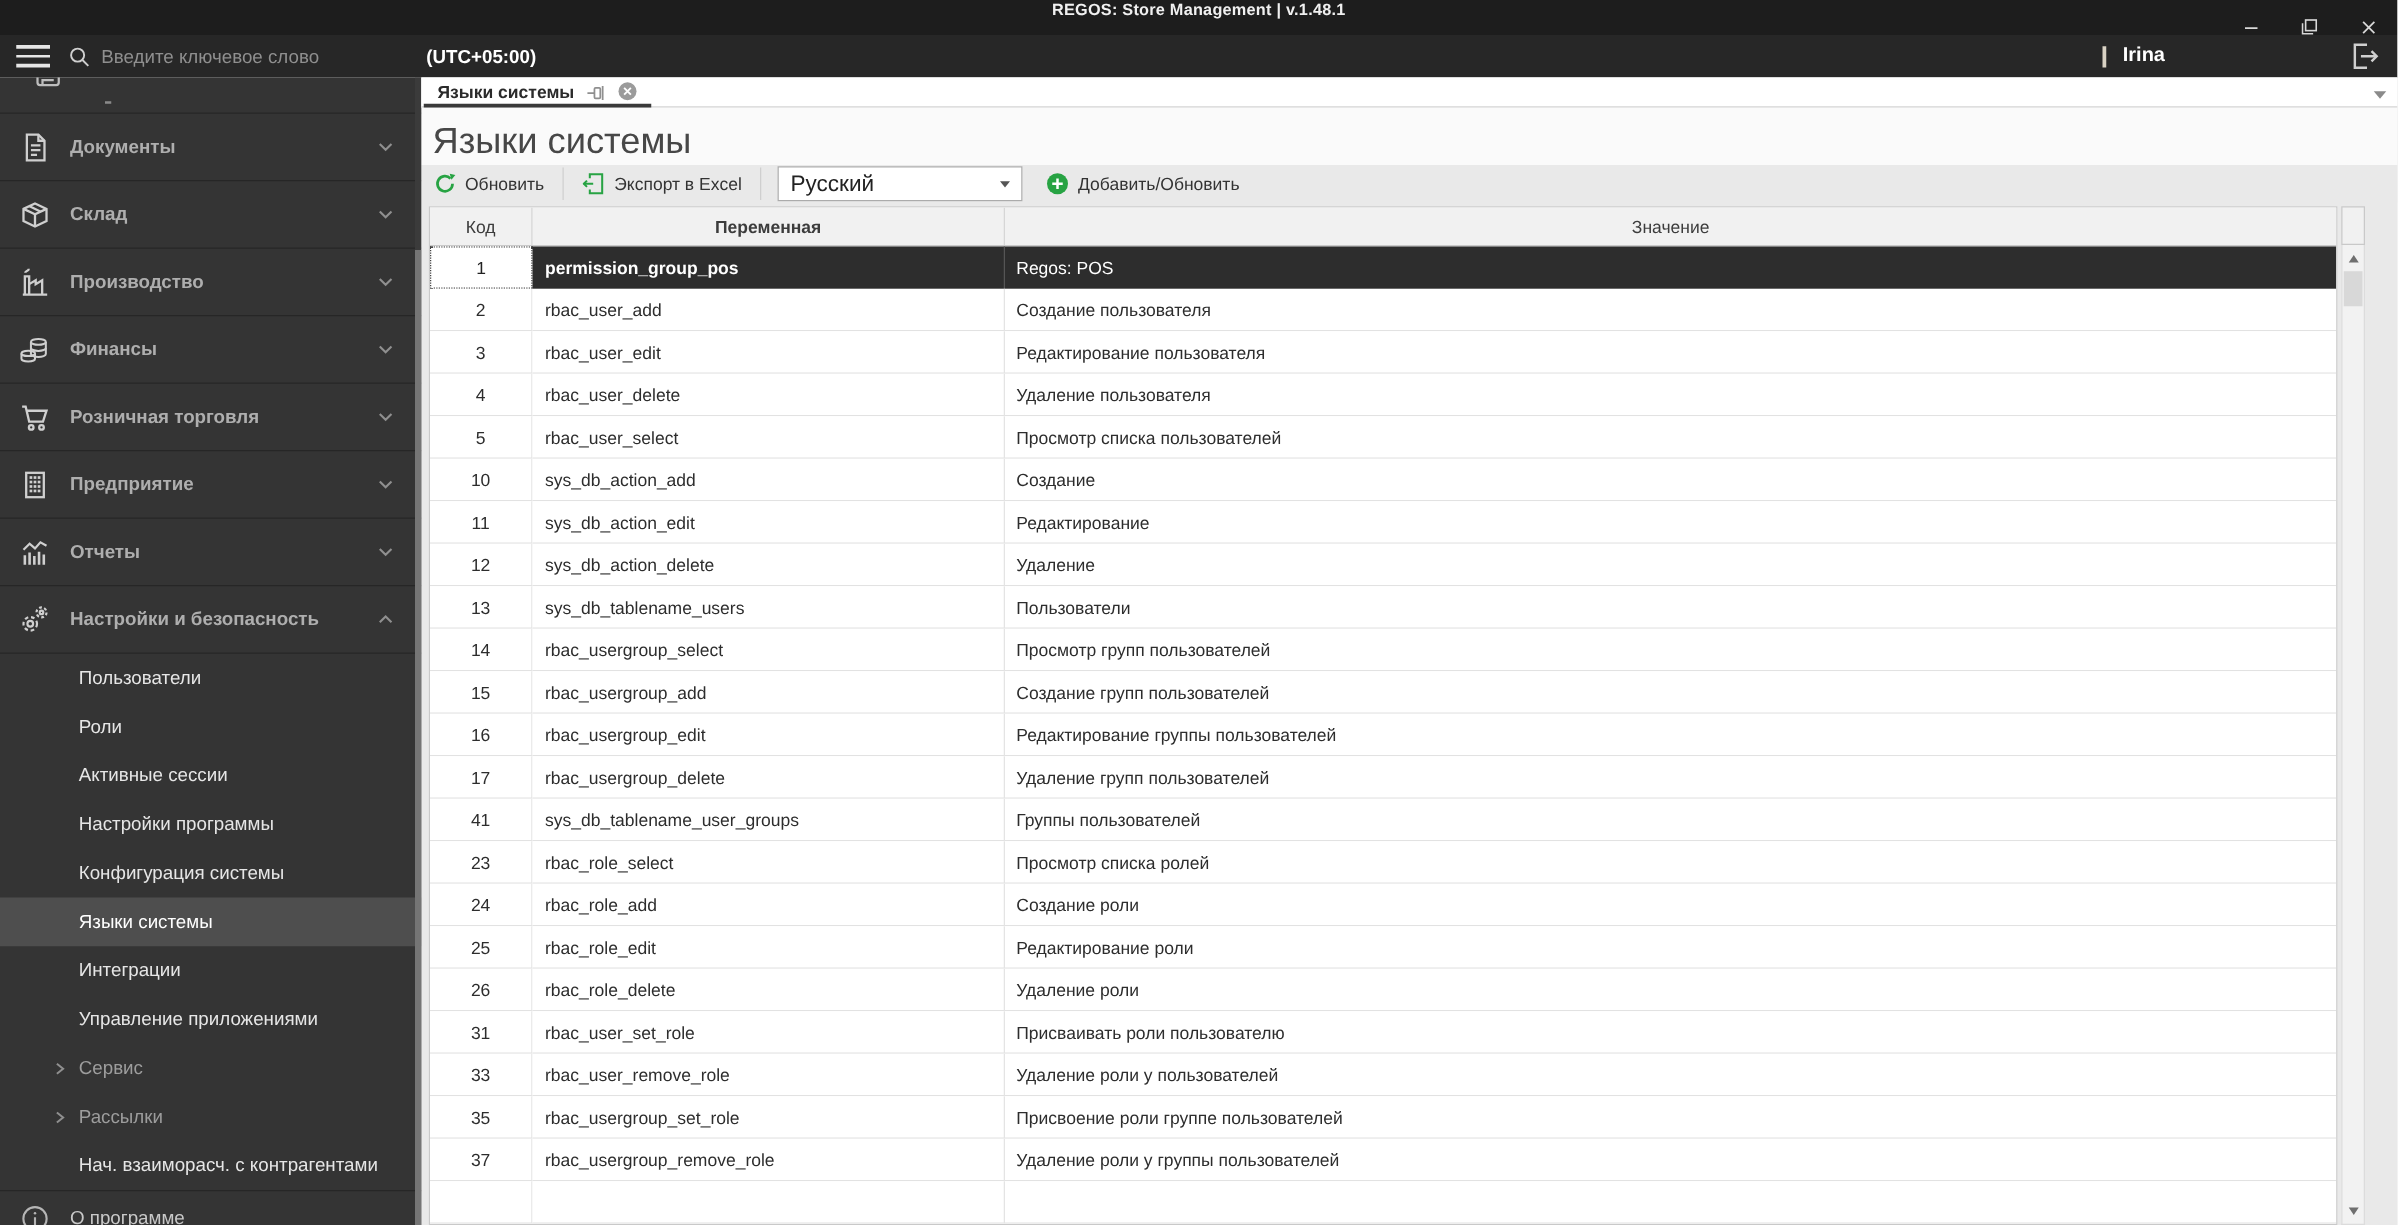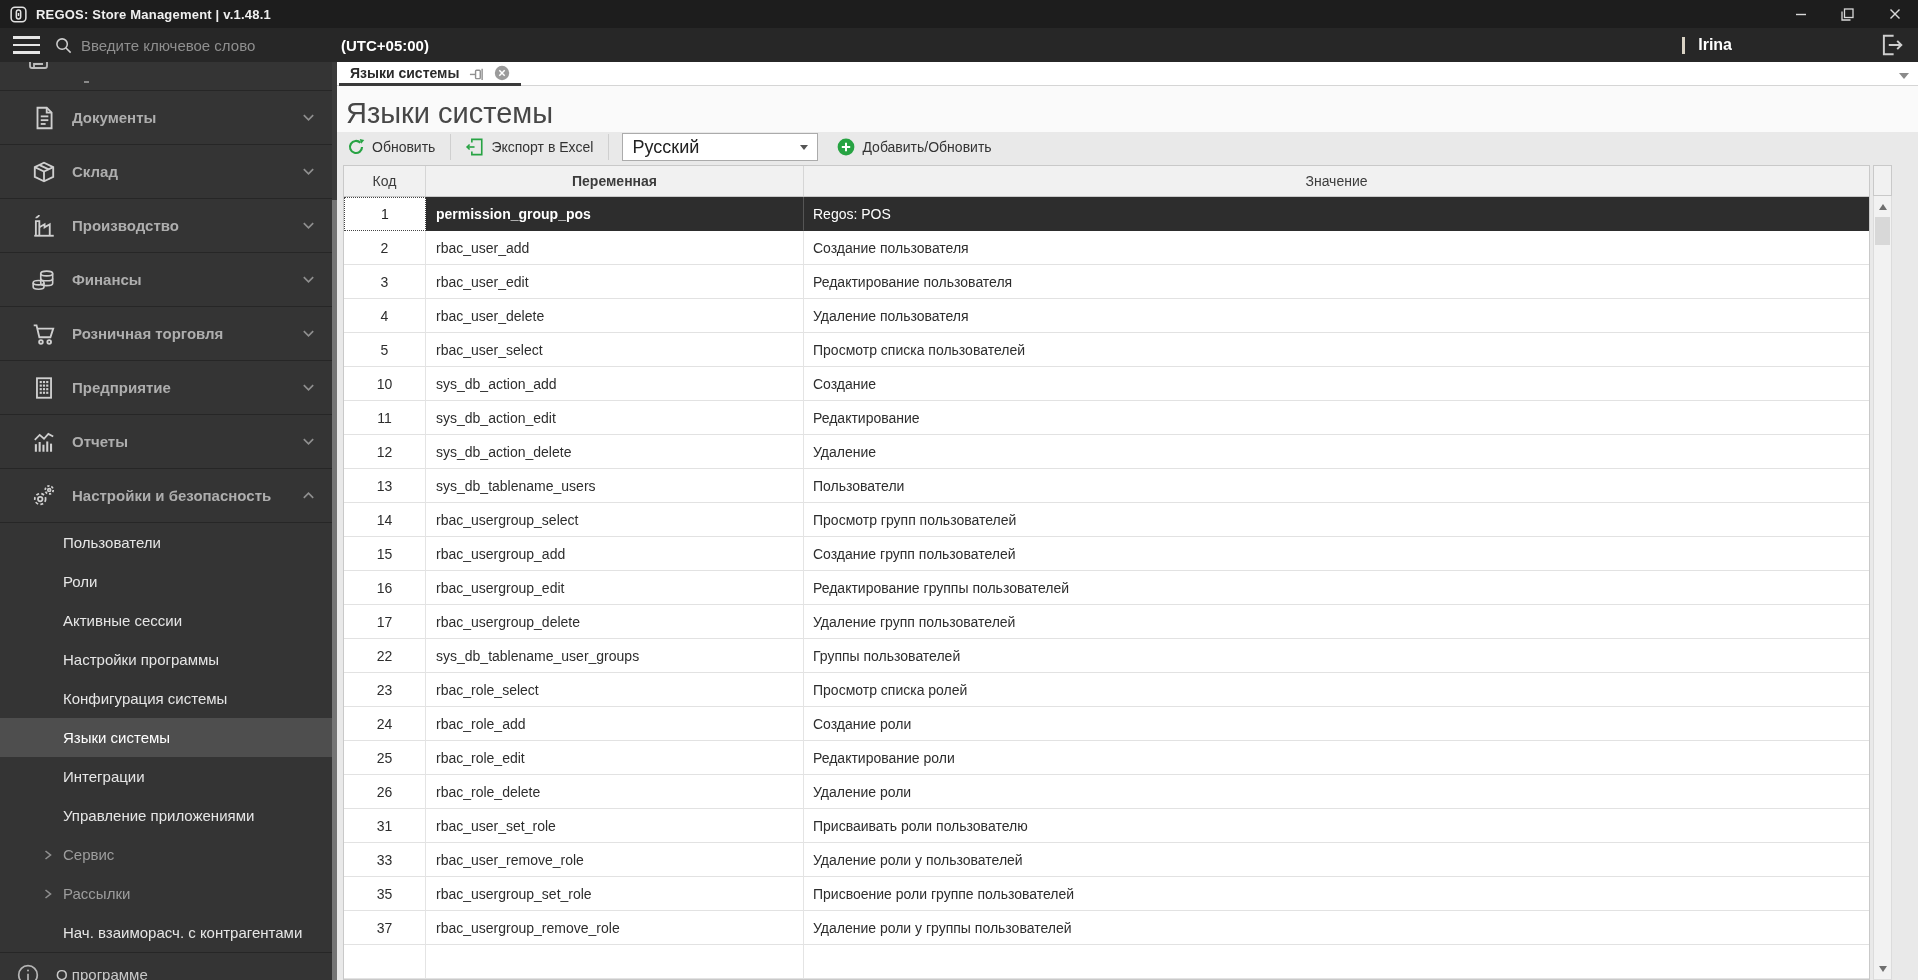--- a/index.html
+++ b/index.html
@@ -1,21 +1,21 @@
 <!DOCTYPE html>
 <html><head>
 <meta charset="utf-8">
 <style>
   * { margin:0; padding:0; box-sizing:border-box; }
   html,body { width:1918px; height:980px; overflow:hidden; }
   body { font-family:"Liberation Sans","DejaVu Sans",sans-serif; background:#e9e9e9; }
   svg { display:block; }
 
   
-  .titlebar { height:28px; background:#1d1d1d; display:flex; align-items:center; color:#f0f0f0; }
+  .titlebar { height:28px; background:#1d1d1d; display:flex; align-items:center; color:#f0f0f0;flex-direction:column; }
   .logo { width:17px; height:17px; margin:0 9px 0 10px; }
   .app-title { font-size:13px; font-weight:bold; letter-spacing:.2px; }
   .win-controls { margin-left:auto; display:flex; height:100%; }
   .win-btn { width:47px; height:100%; display:flex; align-items:center; justify-content:center; color:#d8d8d8; }
 
   
   .topbar { height:34px; background:#272727; display:flex; align-items:center; }
   .topbar-left { width:337px; display:flex; align-items:center; flex:0 0 337px; }
   .hamburger { width:27px; margin-left:13px; display:flex; flex-direction:column; gap:5px; }
   .hamburger i { display:block; height:2.5px; background:#e6e6e6; }
@@ -30,21 +30,21 @@
   .exit-btn { margin-right:13px; color:#cfcfcf; }
 
   
   .app { display:flex; height:calc(100% - 62px); }
 
   
   .sidebar { position:relative; flex:0 0 337px; background:#343434; overflow:hidden; }
   .side-partial { height:28px; position:relative; }
   .side-partial svg { position:absolute; left:26px; top:-9px; color:#bdbdbd; }
   .side-partial-dot { position:absolute; left:84px; top:19px; width:5px; height:2px; background:#8a8a8a; }
-  .side-item { height:54px; display:flex; align-items:center; border-top:1px solid #262626; cursor:pointer;padding-left:16px; }
+  .side-item { height:54px; display:flex; align-items:center; border-top:1px solid #262626; cursor:pointer; }
   .side-icon { width:56px; display:flex; justify-content:center; color:#cfcfcf; }
   .side-label { flex:1; color:#aeaeae; font-weight:bold; font-size:15px; }
   .side-chevron { width:15px; height:15px; margin-right:21px; stroke:#8f8f8f; stroke-width:1.8; fill:none; }
   .side-chevron.up { transform:rotate(180deg); }
   .side-subs { border-top:1px solid #262626; }
   .side-sub { height:39px; display:flex; align-items:center; padding-left:63px; font-size:15px; color:#e6e6e6; position:relative; cursor:pointer; }
   .side-sub .sub-chevron { display:none; position:absolute; left:42px; width:12px; height:12px; stroke:#8f8f8f; stroke-width:1.6; fill:none; }
   .side-sub.has-children { color:#9d9d9d; }
   .side-sub.has-children .sub-chevron { display:block; }
   .side-sub.selected { background:#4e4e4e; color:#ffffff; }
@@ -510,21 +510,21 @@
     <div class="cell c-val">Редактирование группы пользователей</div>
   </div>
 
   <div class="grow">
     <div class="cell c-code">17</div>
     <div class="cell c-var">rbac_usergroup_delete</div>
     <div class="cell c-val">Удаление групп пользователей</div>
   </div>
 
   <div class="grow">
-    <div class="cell c-code">22</div>
+    <div class="cell c-code">41</div>
     <div class="cell c-var">sys_db_tablename_user_groups</div>
     <div class="cell c-val">Группы пользователей</div>
   </div>
 
   <div class="grow">
     <div class="cell c-code">23</div>
     <div class="cell c-var">rbac_role_select</div>
     <div class="cell c-val">Просмотр списка ролей</div>
   </div>
 

